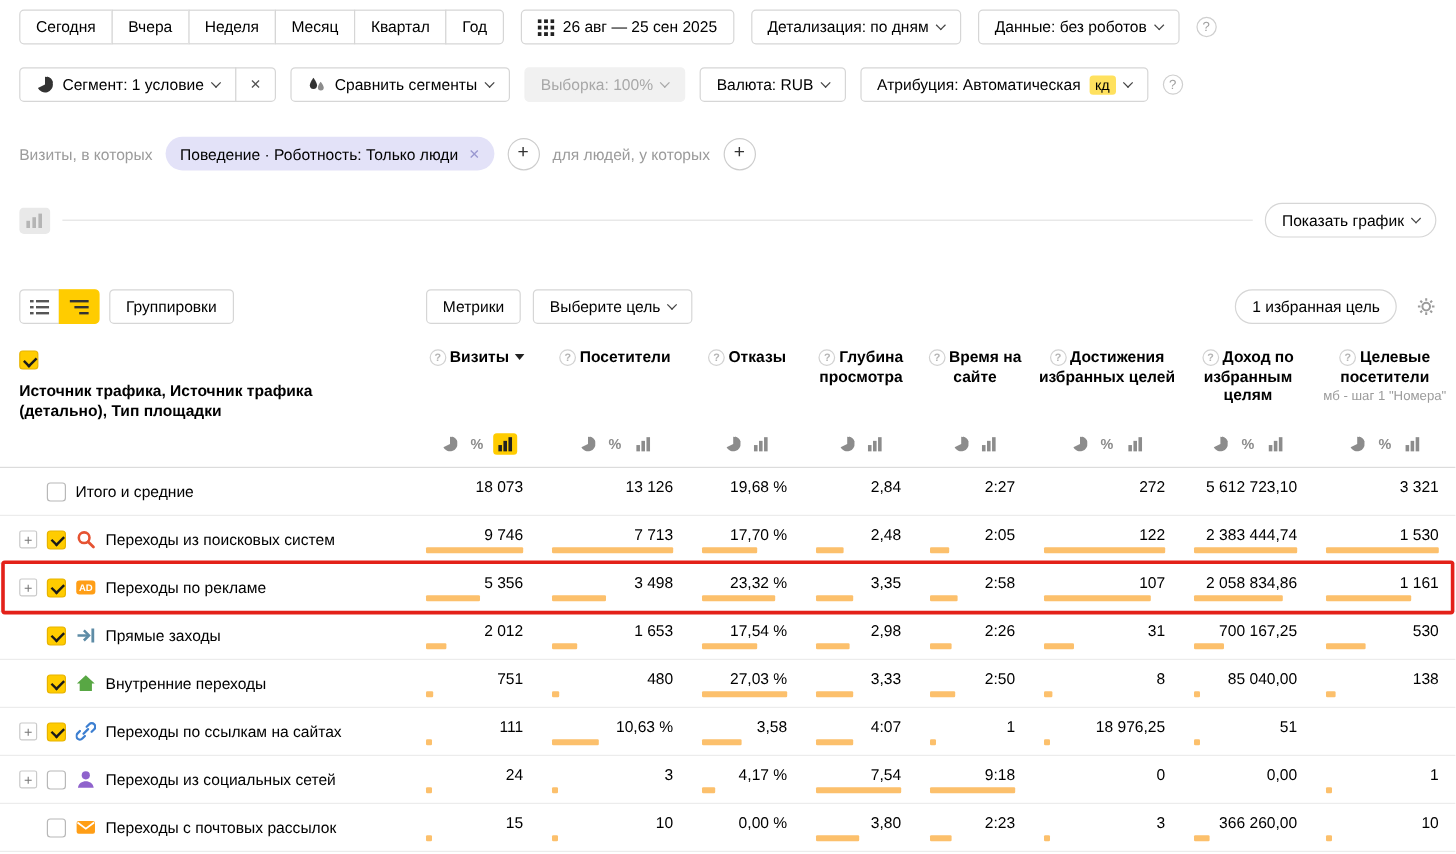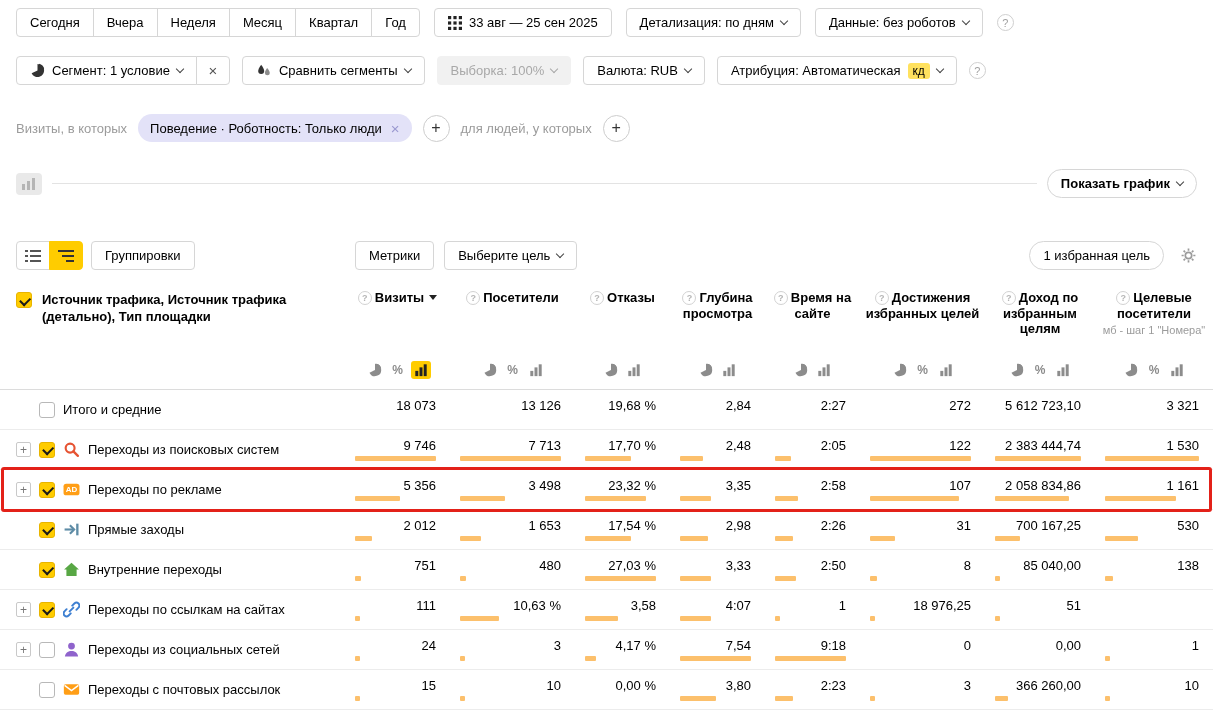--- a/index.html
+++ b/index.html
@@ -27,30 +27,30 @@
   .badge { background: #ffe15e; border-radius: 3px; padding: 1px 5px; font-size: 12px; }
   .filter-row { display: flex; align-items: center; gap: 11px; padding: 29px 16px 0; }
   .glabel { color: #9b9b9b; }
   .chip { display: inline-flex; align-items: center; gap: 9px; background: #e3e2f8; border-radius: 15px; height: 28px; padding: 0 12px; cursor: pointer; }
   .chip-x { color: #9a98d0; font-size: 15px; line-height: 1; }
   .plus { width: 27px; height: 27px; border-radius: 50%; border: 1px solid #cdcdcd; background: #fff; font-size: 16px; display: inline-flex; align-items: center; justify-content: center; color: #333; padding: 0; }
   .chart-row { display: flex; align-items: center; padding: 27px 16px 0; }
   .mini-chart { flex: none; display: inline-flex; cursor: pointer; }
   .hline { flex: 1; height: 1px; background: #e3e3e3; margin-left: 10px; }
   .pill { border-radius: 15px; }
-  .chart-row .pill { margin-left: 10px; font-weight: bold; }
+  .chart-row .pill { margin-left: 10px; }
   .ttoolbar { display: flex; align-items: center; margin-top: 43px; padding: 0 16px; }
   .ttl-left { display: flex; gap: 8px; width: 339px; align-items: center; }
   .ttl-mid { display: flex; gap: 10px; align-items: center; }
   .ttl-right { margin-left: auto; display: flex; align-items: center; gap: 16px; }
   .icon-btn { width: 34px; justify-content: center; padding: 0; }
   .icon-btn.active { background: #ffcc00; border-color: #ffcc00; }
   .gear { display: inline-flex; cursor: pointer; }
   .thead { display: grid; grid-template-columns: var(--cols); margin-top: 8px; border-bottom: 1px solid #dcdcdc; min-height: 112px; }
-  .hname { display: flex; align-items: flex-start; gap: 10px; padding: 14px 8px 0 16px; }
+  .hname { display: flex; align-items: flex-start; gap: 10px; padding: 14px 8px 0 16px; flex-direction: column; }
   .dim-label { font-weight: bold; line-height: 1.3; cursor: pointer; }
   .hcol { display: flex; flex-direction: column; align-items: center; padding: 12px 4px 10px; text-align: center; cursor: pointer; }
   .col-top { font-weight: bold; line-height: 1.2; }
   .q { display: inline-flex; width: 14px; height: 14px; border: 1px solid #d2d2d2; border-radius: 50%; color: #b5b5b5; font-size: 9px; align-items: center; justify-content: center; margin-right: 3px; vertical-align: 1px; }
   .sort-icon { display: inline-block; margin-left: 5px; border-left: 4px solid transparent; border-right: 4px solid transparent; border-top: 5px solid #222; vertical-align: 2px; }
   .col-sub { color: #9b9b9b; font-size: 11px; line-height: 1.25; margin-top: 3px; }
   .toggles { display: flex; gap: 3px; align-items: center; margin-top: auto; padding-top: 8px; }
   .tgl { width: 20px; height: 18px; display: inline-flex; align-items: center; justify-content: center; border-radius: 3px; color: #8c8c8c; cursor: pointer; }
   .tgl--active { background: #ffcc00; color: #222; }
   .pct { font-weight: bold; font-size: 12px; }
@@ -92,21 +92,21 @@
               <rect x="10.8" y="0" width="3.2" height="3.2"></rect>
               <rect x="0" y="5.4" width="3.2" height="3.2"></rect>
               <rect x="5.4" y="5.4" width="3.2" height="3.2"></rect>
               <rect x="10.8" y="5.4" width="3.2" height="3.2"></rect>
               <rect x="0" y="10.8" width="3.2" height="3.2"></rect>
               <rect x="5.4" y="10.8" width="3.2" height="3.2"></rect>
               <rect x="10.8" y="10.8" width="3.2" height="3.2"></rect>
             </g>
           </svg>
       </span>
-      <span>33 авг — 25 сен 2025</span>
+      <span>26 авг — 25 сен 2025</span>
     </button>
     <button class="btn">
       <span>Детализация: по дням</span>
       <span class="chev"></span>
     </button>
     <button class="btn">
       <span>Данные: без роботов</span>
       <span class="chev"></span>
     </button>
     <span class="help">?</span>

